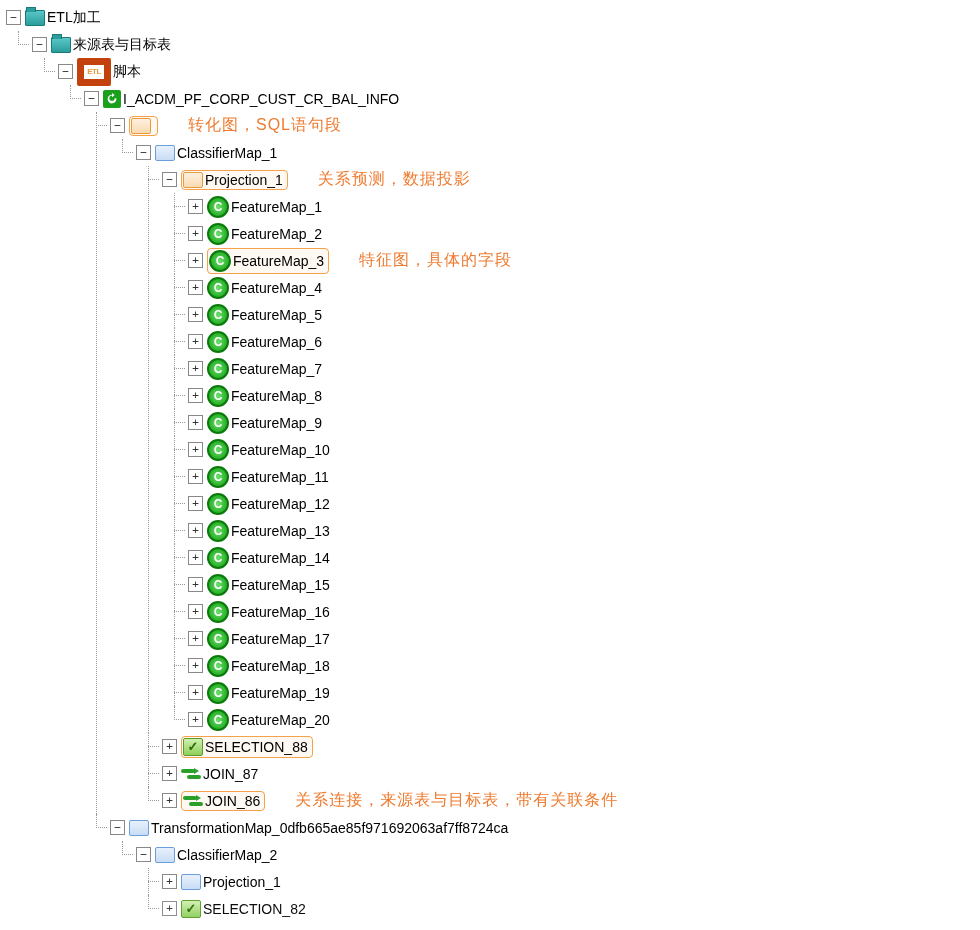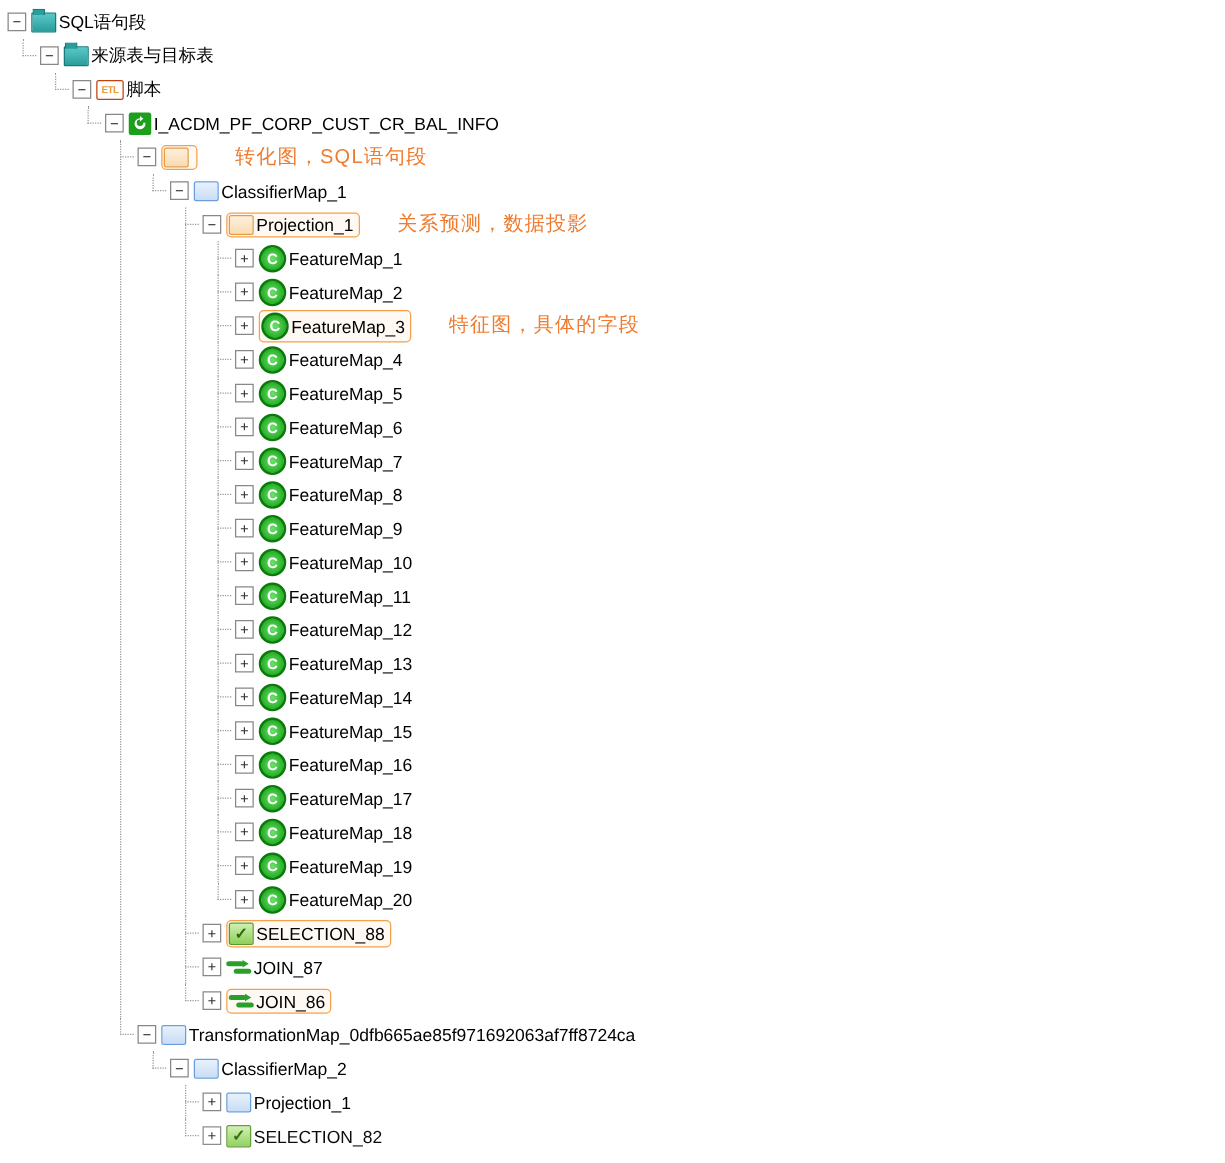--- a/index.html
+++ b/index.html
@@ -60,21 +60,21 @@
     position:absolute;
     top:-4px; left:0;
     width:8px;height:4px;
     background:#2a9d9d;
     border:1px solid #1a7a7a;
     border-bottom:none;
     border-radius:1px 1px 0 0;
   }
   .icon-etl {
     background: #fff;
-    border: 1px solid #c2410c;
+    border: 7px solid #c2410c;
     color: #e89b3c;
     font-size: 8px;
     letter-spacing: -0.5px;
     border-radius:2px;
     width:20px;height:14px;
   }
   .icon-refresh {
     background: #1aa01a;
     border-radius: 2px;
     color: #fff;
@@ -164,21 +164,21 @@
 </style>
 </head>
 <body>
 
 <div class="tree">
 <ul>
  <li>
   <div class="row">
     <span class="toggle">−</span>
     <span class="icon icon-folder"></span>
-    <span class="label">SQL语句段</span>
+    <span class="label">ETL加工</span>
   </div>
   <ul>
    <li>
     <div class="row">
       <span class="toggle">−</span>
       <span class="icon icon-folder"></span>
       <span class="label">来源表与目标表</span>
     </div>
     <ul>
      <li>
@@ -395,20 +395,21 @@
 
              <li>
               <div class="row">
                 <span class="toggle">+</span>
                 <span class="hl">
                   <span class="icon icon-join">
                                       <span></span>
                                     </span>
                   <span class="label">JOIN_86</span>
                 </span>
+                <span class="annot">关系连接，来源表与目标表，带有关联条件</span>
               </div>
              </li>
             </ul>
            </li>
           </ul>
          </li>
 
          <li>
           <div class="row">
             <span class="toggle">−</span>

